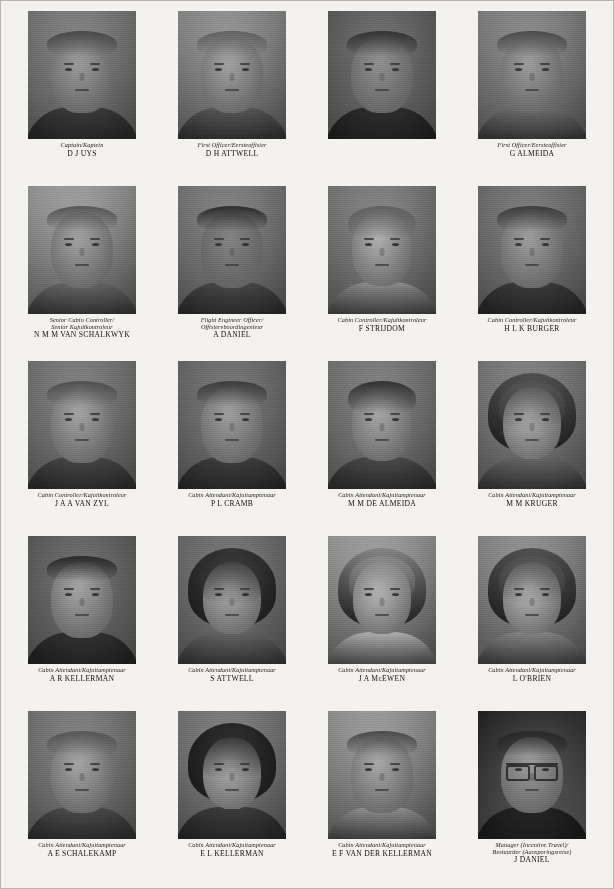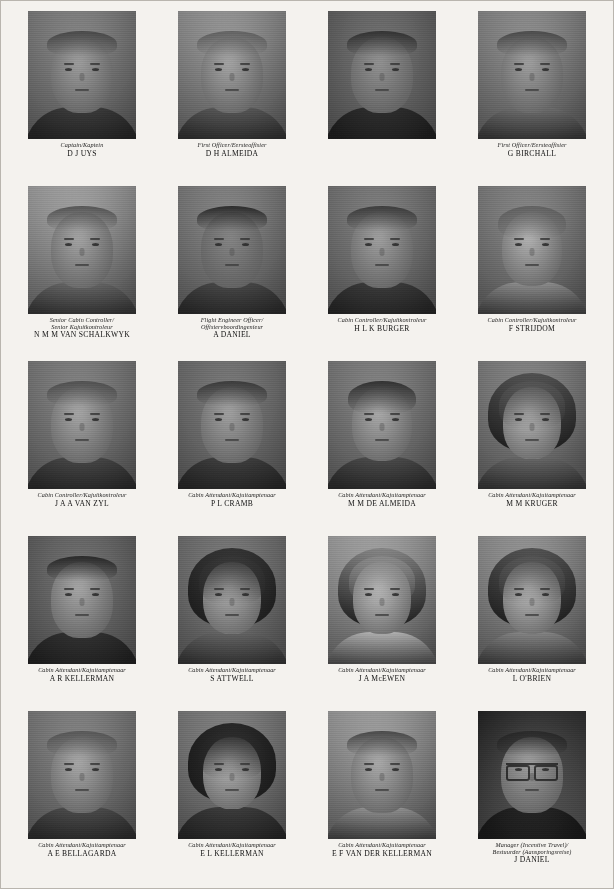--- a/index.html
+++ b/index.html
@@ -212,21 +212,21 @@
           <div class="brow" style="left: 62px; top: 52px;"></div>
           <div class="eye" style="left: 37px; top: 57px;"></div>
           <div class="eye" style="left: 64px; top: 57px;"></div>
           <div class="nose" style="top: 62px;"></div>
           <div class="mouth" style="top: 78px;"></div>
           <div class="vig"></div>
           <div class="grain"></div>
         </div>
         <div class="caption">
           <span class="role">First Officer/Eersteoffisier</span>
-          <span class="name">D H ALMEIDA</span>
+          <span class="name">D H ATTWELL</span>
         </div>
       </div>
       <div class="cell">
         <div class="photo">
           <div class="bg" style="background: linear-gradient(160deg, rgb(111, 109, 105), rgb(95, 93, 89));"></div>
           <div class="shoulders" style="background: linear-gradient(rgb(42, 42, 43), rgb(38, 38, 42));"></div>
           <div class="neck" style="background: rgb(142, 129, 117); filter: brightness(0.85);"></div>
           <div class="head" style="width: 62px; height: 76px; top: 26px; background: radial-gradient(at 40% 35%, rgb(142, 129, 117), rgb(110, 98, 86));"></div>
           <div class="hair" style="width: 70px; height: 24.8px; top: 20px; background: linear-gradient(rgb(46, 42, 38), rgba(30, 26, 22, 0));"></div>
           <div class="brow" style="left: 36px; top: 52px;"></div>
@@ -250,21 +250,21 @@
           <div class="brow" style="left: 62px; top: 52px;"></div>
           <div class="eye" style="left: 37px; top: 57px;"></div>
           <div class="eye" style="left: 64px; top: 57px;"></div>
           <div class="nose" style="top: 62px;"></div>
           <div class="mouth" style="top: 78px;"></div>
           <div class="vig"></div>
           <div class="grain"></div>
         </div>
         <div class="caption">
           <span class="role">First Officer/Eersteoffisier</span>
-          <span class="name">G BIRCHALL</span>
+          <span class="name">G ALMEIDA</span>
         </div>
       </div>
       <div class="cell">
         <div class="photo">
           <div class="bg" style="background: linear-gradient(160deg, rgb(180, 177, 171), rgb(95, 93, 89));"></div>
           <div class="shoulders" style="background: linear-gradient(rgb(110, 107, 102), rgb(38, 38, 42));"></div>
           <div class="neck" style="background: rgb(162, 149, 138); filter: brightness(0.85);"></div>
           <div class="head" style="width: 62px; height: 76px; top: 26px; background: radial-gradient(at 40% 35%, rgb(162, 149, 138), rgb(110, 98, 86));"></div>
           <div class="hair" style="width: 70px; height: 24.8px; top: 20px; background: linear-gradient(rgb(91, 79, 68), rgba(30, 26, 22, 0));"></div>
           <div class="brow" style="left: 36px; top: 52px;"></div>
@@ -299,58 +299,58 @@
           <div class="grain"></div>
         </div>
         <div class="caption">
           <span class="role">Flight Engineer Officer/</span>
           <span class="role">Offisiervboordingenieur</span>
           <span class="name">A DANIEL</span>
         </div>
       </div>
       <div class="cell">
         <div class="photo">
+          <div class="bg" style="background: linear-gradient(160deg, rgb(143, 140, 134), rgb(95, 93, 89));"></div>
+          <div class="shoulders" style="background: linear-gradient(rgb(154, 150, 143), rgb(38, 38, 42));"></div>
+          <div class="neck" style="background: rgb(178, 164, 150); filter: brightness(0.85);"></div>
+          <div class="head" style="width: 60px; height: 74px; top: 26px; background: radial-gradient(at 40% 35%, rgb(178, 164, 150), rgb(110, 98, 86));"></div>
+          <div class="hair" style="width: 68px; height: 33.48px; top: 20px; background: linear-gradient(rgb(106, 92, 77), rgba(30, 26, 22, 0));"></div>
+          <div class="brow" style="left: 36px; top: 52px;"></div>
+          <div class="brow" style="left: 62px; top: 52px;"></div>
+          <div class="eye" style="left: 37px; top: 57px;"></div>
+          <div class="eye" style="left: 64px; top: 57px;"></div>
+          <div class="nose" style="top: 62px;"></div>
+          <div class="mouth" style="top: 78px;"></div>
+          <div class="vig"></div>
+          <div class="grain"></div>
+        </div>
+        <div class="caption">
+          <span class="role">Cabin Controller/Kajuitkontroleur</span>
+          <span class="name">F STRIJDOM</span>
+        </div>
+      </div>
+      <div class="cell">
+        <div class="photo">
           <div class="bg" style="background: linear-gradient(160deg, rgb(133, 130, 121), rgb(95, 93, 89));"></div>
           <div class="shoulders" style="background: linear-gradient(rgb(59, 58, 56), rgb(38, 38, 42));"></div>
           <div class="neck" style="background: rgb(157, 144, 132); filter: brightness(0.85);"></div>
           <div class="head" style="width: 62px; height: 76px; top: 26px; background: radial-gradient(at 40% 35%, rgb(157, 144, 132), rgb(110, 98, 86));"></div>
           <div class="hair" style="width: 70px; height: 24.8px; top: 20px; background: linear-gradient(rgb(60, 52, 44), rgba(30, 26, 22, 0));"></div>
           <div class="brow" style="left: 36px; top: 52px;"></div>
           <div class="brow" style="left: 62px; top: 52px;"></div>
           <div class="eye" style="left: 37px; top: 57px;"></div>
           <div class="eye" style="left: 64px; top: 57px;"></div>
           <div class="nose" style="top: 62px;"></div>
           <div class="mouth" style="top: 78px;"></div>
           <div class="vig"></div>
           <div class="grain"></div>
         </div>
         <div class="caption">
           <span class="role">Cabin Controller/Kajuitkontroleur</span>
           <span class="name">H L K BURGER</span>
-        </div>
-      </div>
-      <div class="cell">
-        <div class="photo">
-          <div class="bg" style="background: linear-gradient(160deg, rgb(143, 140, 134), rgb(95, 93, 89));"></div>
-          <div class="shoulders" style="background: linear-gradient(rgb(154, 150, 143), rgb(38, 38, 42));"></div>
-          <div class="neck" style="background: rgb(178, 164, 150); filter: brightness(0.85);"></div>
-          <div class="head" style="width: 60px; height: 74px; top: 26px; background: radial-gradient(at 40% 35%, rgb(178, 164, 150), rgb(110, 98, 86));"></div>
-          <div class="hair" style="width: 68px; height: 33.48px; top: 20px; background: linear-gradient(rgb(106, 92, 77), rgba(30, 26, 22, 0));"></div>
-          <div class="brow" style="left: 36px; top: 52px;"></div>
-          <div class="brow" style="left: 62px; top: 52px;"></div>
-          <div class="eye" style="left: 37px; top: 57px;"></div>
-          <div class="eye" style="left: 64px; top: 57px;"></div>
-          <div class="nose" style="top: 62px;"></div>
-          <div class="mouth" style="top: 78px;"></div>
-          <div class="vig"></div>
-          <div class="grain"></div>
-        </div>
-        <div class="caption">
-          <span class="role">Cabin Controller/Kajuitkontroleur</span>
-          <span class="name">F STRIJDOM</span>
         </div>
       </div>
       <div class="cell">
         <div class="photo">
           <div class="bg" style="background: linear-gradient(160deg, rgb(138, 135, 127), rgb(95, 93, 89));"></div>
           <div class="shoulders" style="background: linear-gradient(rgb(74, 71, 67), rgb(38, 38, 42));"></div>
           <div class="neck" style="background: rgb(164, 151, 139); filter: brightness(0.85);"></div>
           <div class="head" style="width: 62px; height: 76px; top: 26px; background: radial-gradient(at 40% 35%, rgb(164, 151, 139), rgb(110, 98, 86));"></div>
           <div class="hair" style="width: 70px; height: 24.8px; top: 20px; background: linear-gradient(rgb(86, 74, 62), rgba(30, 26, 22, 0));"></div>
           <div class="brow" style="left: 36px; top: 52px;"></div>
@@ -529,21 +529,21 @@
           <div class="brow" style="left: 62px; top: 52px;"></div>
           <div class="eye" style="left: 37px; top: 57px;"></div>
           <div class="eye" style="left: 64px; top: 57px;"></div>
           <div class="nose" style="top: 62px;"></div>
           <div class="mouth" style="top: 78px;"></div>
           <div class="vig"></div>
           <div class="grain"></div>
         </div>
         <div class="caption">
           <span class="role">Cabin Attendant/Kajuitamptenaar</span>
-          <span class="name">A E BELLAGARDA</span>
+          <span class="name">A E SCHALEKAMP</span>
         </div>
       </div>
       <div class="cell">
         <div class="photo">
           <div class="bg" style="background: linear-gradient(160deg, rgb(138, 135, 128), rgb(95, 93, 89));"></div>
           <div class="shoulders" style="background: linear-gradient(rgb(59, 58, 56), rgb(38, 38, 42));"></div>
           <div class="neck" style="background: rgb(181, 167, 150); filter: brightness(0.85);"></div>
           <div class="hairlong" style="width: 88px; height: 78px; top: 12px; background: linear-gradient(rgb(36, 31, 27), rgb(30, 26, 23));"></div>
           <div class="head" style="width: 58px; height: 72px; top: 26px; background: radial-gradient(at 40% 35%, rgb(181, 167, 150), rgb(110, 98, 86));"></div>
           <div class="hair" style="width: 66px; height: 48.36px; top: 20px; background: linear-gradient(rgb(36, 31, 27), rgba(30, 26, 22, 0));"></div>

